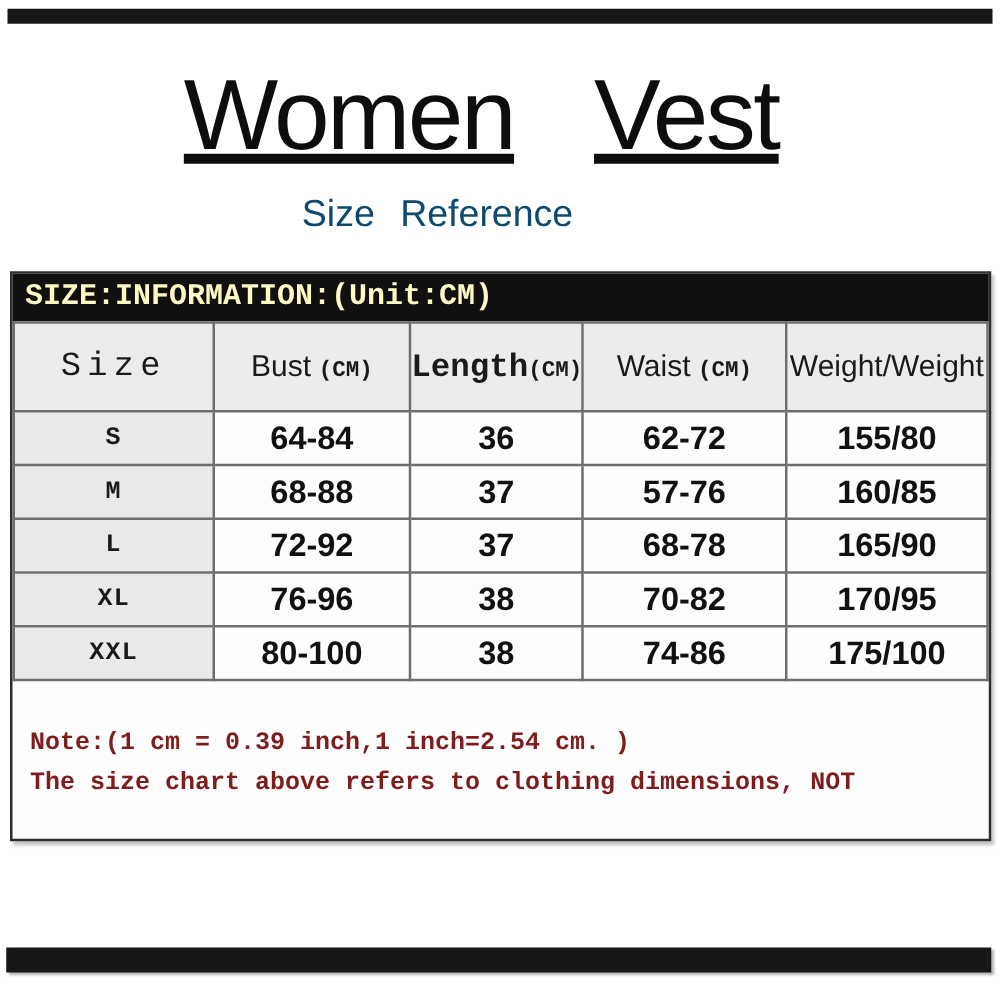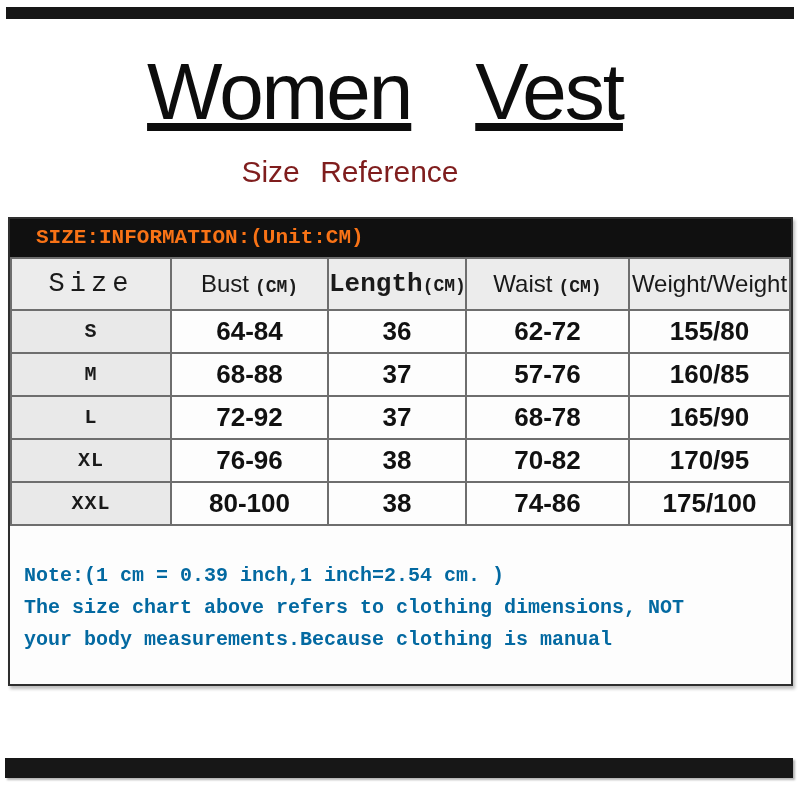--- a/index.html
+++ b/index.html
@@ -35,41 +35,41 @@
   .title-block .title-word2 { margin-left: 64px; }
 
   .subtitle {
     position: absolute;
     left: 0; top: 155px;
     width: 700px;
     text-align: center;
     font-size: 30px;
     font-weight: 400;
     word-spacing: 12px;
-    color: #7f1d1d;
+    color: #0c4a6e;
   }
 
   .sheet {
     position: absolute;
     left: 8px; top: 217px;
     width: 785px;
     border: 2px solid #2f2f2f;
     background: #fdfdfd;
     box-shadow: 2px 3px 3px rgba(0,0,0,0.25);
   }
 
   .size-info-bar {
     height: 38px;
     background: #101010;
-    color: #f97316;
+    color: #fef9c3;
     font-family: "Liberation Mono", monospace;
     font-weight: bold;
-    font-size: 21px;
+    font-size: 24px;
     line-height: 38px;
-    padding-left: 26px;
+    padding-left: 10px;
     letter-spacing: 0px;
     white-space: nowrap;
   }
 
   table.size-table {
     width: 100%;
     border-collapse: collapse;
     table-layout: fixed;
   }
   table.size-table col.c0 { width: 160px; }
@@ -77,21 +77,21 @@
   table.size-table col.c2 { width: 138px; }
   table.size-table col.c3 { width: 163px; }
 
   table.size-table th, table.size-table td {
     border: 2px solid #6e6e6e;
     text-align: center;
     vertical-align: middle;
     background: #fdfdfd;
     overflow: hidden;
   }
-  table.size-table tr.head-row th { height: 52px; background: #ececec; }
+  table.size-table tr.head-row th { height: 71px; background: #ececec; }
   table.size-table tr.data-row td { height: 43px; }
   table.size-table td.size-cell { background: #e9e9e9; }
 
   
   .hdr-size {
     font-family: "Liberation Mono", monospace;
     font-size: 27px; letter-spacing: 5px; font-weight: 500;
   }
   .hdr-sans { font-size: 24px; font-weight: 400; }
   .hdr-mono {
@@ -111,21 +111,21 @@
     letter-spacing: 1px;
   }
   .num-cell { font-size: 26px; font-weight: 700; color: #111; }
 
   .note-area {
     padding: 34px 16px 28px 14px;
     font-family: "Liberation Mono", monospace;
     font-weight: bold;
     font-size: 20px;
     line-height: 32px;
-    color: #0369a1;
+    color: #7f1d1d;
     letter-spacing: 0px;
     white-space: nowrap;
   }
 
   .bottom-bar {
     position: absolute;
     left: 5px; top: 758px;
     width: 788px; height: 20px;
     background: #171717;
     box-shadow: 2px 2px 2px rgba(0,0,0,0.3);
@@ -209,18 +209,17 @@
         <td class="num-cell">38</td>
         <td class="num-cell">74-86</td>
         <td class="num-cell">175/100</td>
       </tr>
     </tbody>
   </table>
 
   <div class="note-area">
     <div>Note:(1 cm = 0.39 inch,1 inch=2.54 cm. )</div>
     <div>The size chart above refers to clothing dimensions, NOT</div>
-    <div>your body measurements.Because clothing is manual</div>
   </div>
 
 </div>
 
 <div class="bottom-bar"></div>
 
 </body></html>

